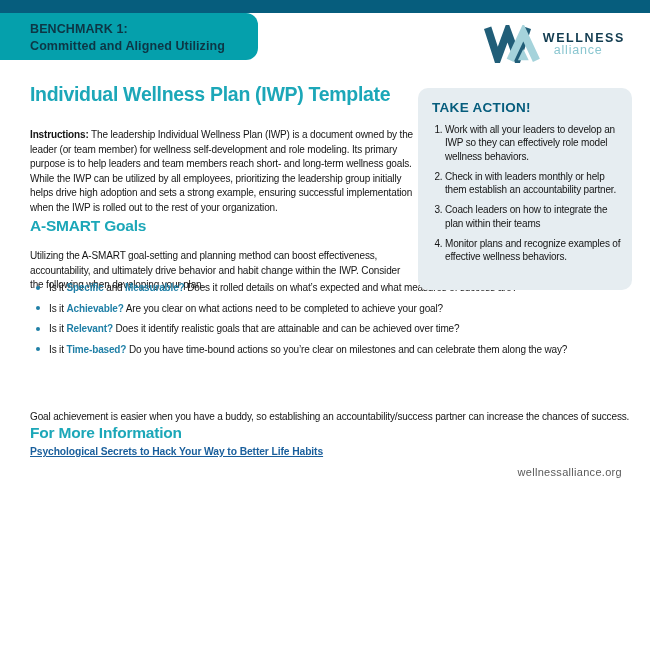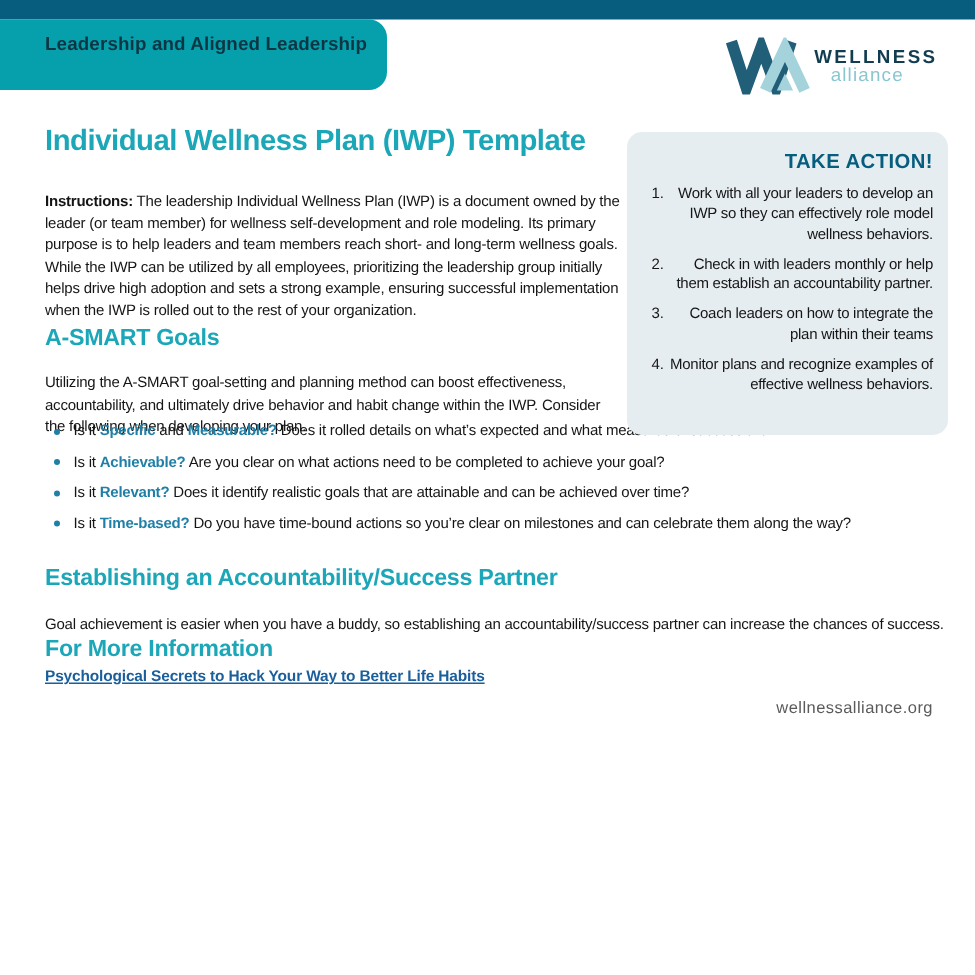--- a/index.html
+++ b/index.html
@@ -39,38 +39,39 @@
   .bullets li{position:relative;padding-left:19px;margin-bottom:7.5px;font-size:10px;line-height:13px;letter-spacing:-.15px;}
   .bullets li::before{content:"";position:absolute;left:6px;top:4.5px;width:4px;height:4px;border-radius:50%;
     background:var(--keyword-blue,#1f7fa6);}
   .kw{color:var(--keyword-blue,#1f7fa6);font-weight:bold;}
   
   .link{position:absolute;top:446px;left:30px;font-size:10.3px;font-weight:bold;letter-spacing:-.1px;
     color:var(--link-blue,#1a5f9c);text-decoration:underline;}
   
   .panel{
     position:absolute;top:88px;left:418px;width:214px;box-sizing:border-box;
-    background:var(--panel-bg,#e6edf1);border-radius:10px;padding:12px 10px 10px 14px;text-align:right;
+    background:var(--panel-bg,#e6edf1);border-radius:10px;padding:12px 10px 10px 14px;
   }
   .panel-h{color:var(--dark-teal,#065d7d);font-weight:bold;font-size:13.5px;letter-spacing:.3px;margin:0 0 8px 0;}
   .panel ol{margin:0;padding:0 0 0 13px;}
   .panel li{font-size:10px;line-height:13.3px;letter-spacing:-.18px;margin-bottom:7px;color:var(--text-dark,#151515);}
   .panel li:last-child{margin-bottom:16px;}
   
   .footer{position:absolute;top:466px;right:28px;font-size:11px;color:var(--footer-gray,#5a5a5a);letter-spacing:.3px;}
 </style>
 </head>
 <body>
 
 <div class="page">
 
   <div class="topbar"></div>
 
   <div class="banner">
-    <div>Leadership and Aligned Leadership</div>
+    <div>BENCHMARK 1:</div>
+    <div>Committed and Aligned Utilizing</div>
   </div>
 
   <div class="logo">
     <span>
       <svg width="56" height="38" viewBox="0 0 62 42">
         <polyline points="4,3 15,37 26,7 37,37 48,3" fill="none" stroke="#215e78" stroke-width="8.5"></polyline>
         <polyline points="29,39 43.5,8 58,39" fill="none" stroke="#a5d3db" stroke-width="8.5"></polyline>
         <polygon points="37.5,39 43.5,26.5 49.5,39" fill="#a5d3db"></polygon>
       </svg>
     </span>
@@ -87,21 +88,20 @@
   <div class="h-teal h-smart">A-SMART Goals</div>
   <p class="copy intro">Utilizing the A-SMART goal-setting and planning method can boost effectiveness, accountability, and ultimately drive behavior and habit change within the IWP. Consider the following when developing your plan.</p>
 
   <ul class="bullets">
       <li><span>Is it </span><span class="kw">Specific</span><span> and </span><span class="kw">Measurable?</span><span> Does it rolled details on what’s expected and what measures of success are?</span></li>
       <li><span>Is it </span><span class="kw">Achievable?</span><span> Are you clear on what actions need to be completed to achieve your goal?</span></li>
       <li><span>Is it </span><span class="kw">Relevant?</span><span> Does it identify realistic goals that are attainable and can be achieved over time?</span></li>
       <li><span>Is it </span><span class="kw">Time-based?</span><span> Do you have time-bound actions so you’re clear on milestones and can celebrate them along the way?</span></li>
     </ul>
 
-  <div class="h-teal h-partner">Establishing an Accountability/Success Partner</div>
   <p class="copy partner-text">Goal achievement is easier when you have a buddy, so establishing an accountability/success partner can increase the chances of success.</p>
 
   <div class="h-teal h-info">For More Information</div>
   <a class="link" href="#">Psychological Secrets to Hack Your Way to Better Life Habits</a>
 
   <div class="panel">
     <div class="panel-h">TAKE ACTION!</div>
     <ol>
         <li>Work with all your leaders to develop an IWP so they can effectively role model wellness behaviors.</li>
         <li>Check in with leaders monthly or help them establish an accountability partner.</li>

